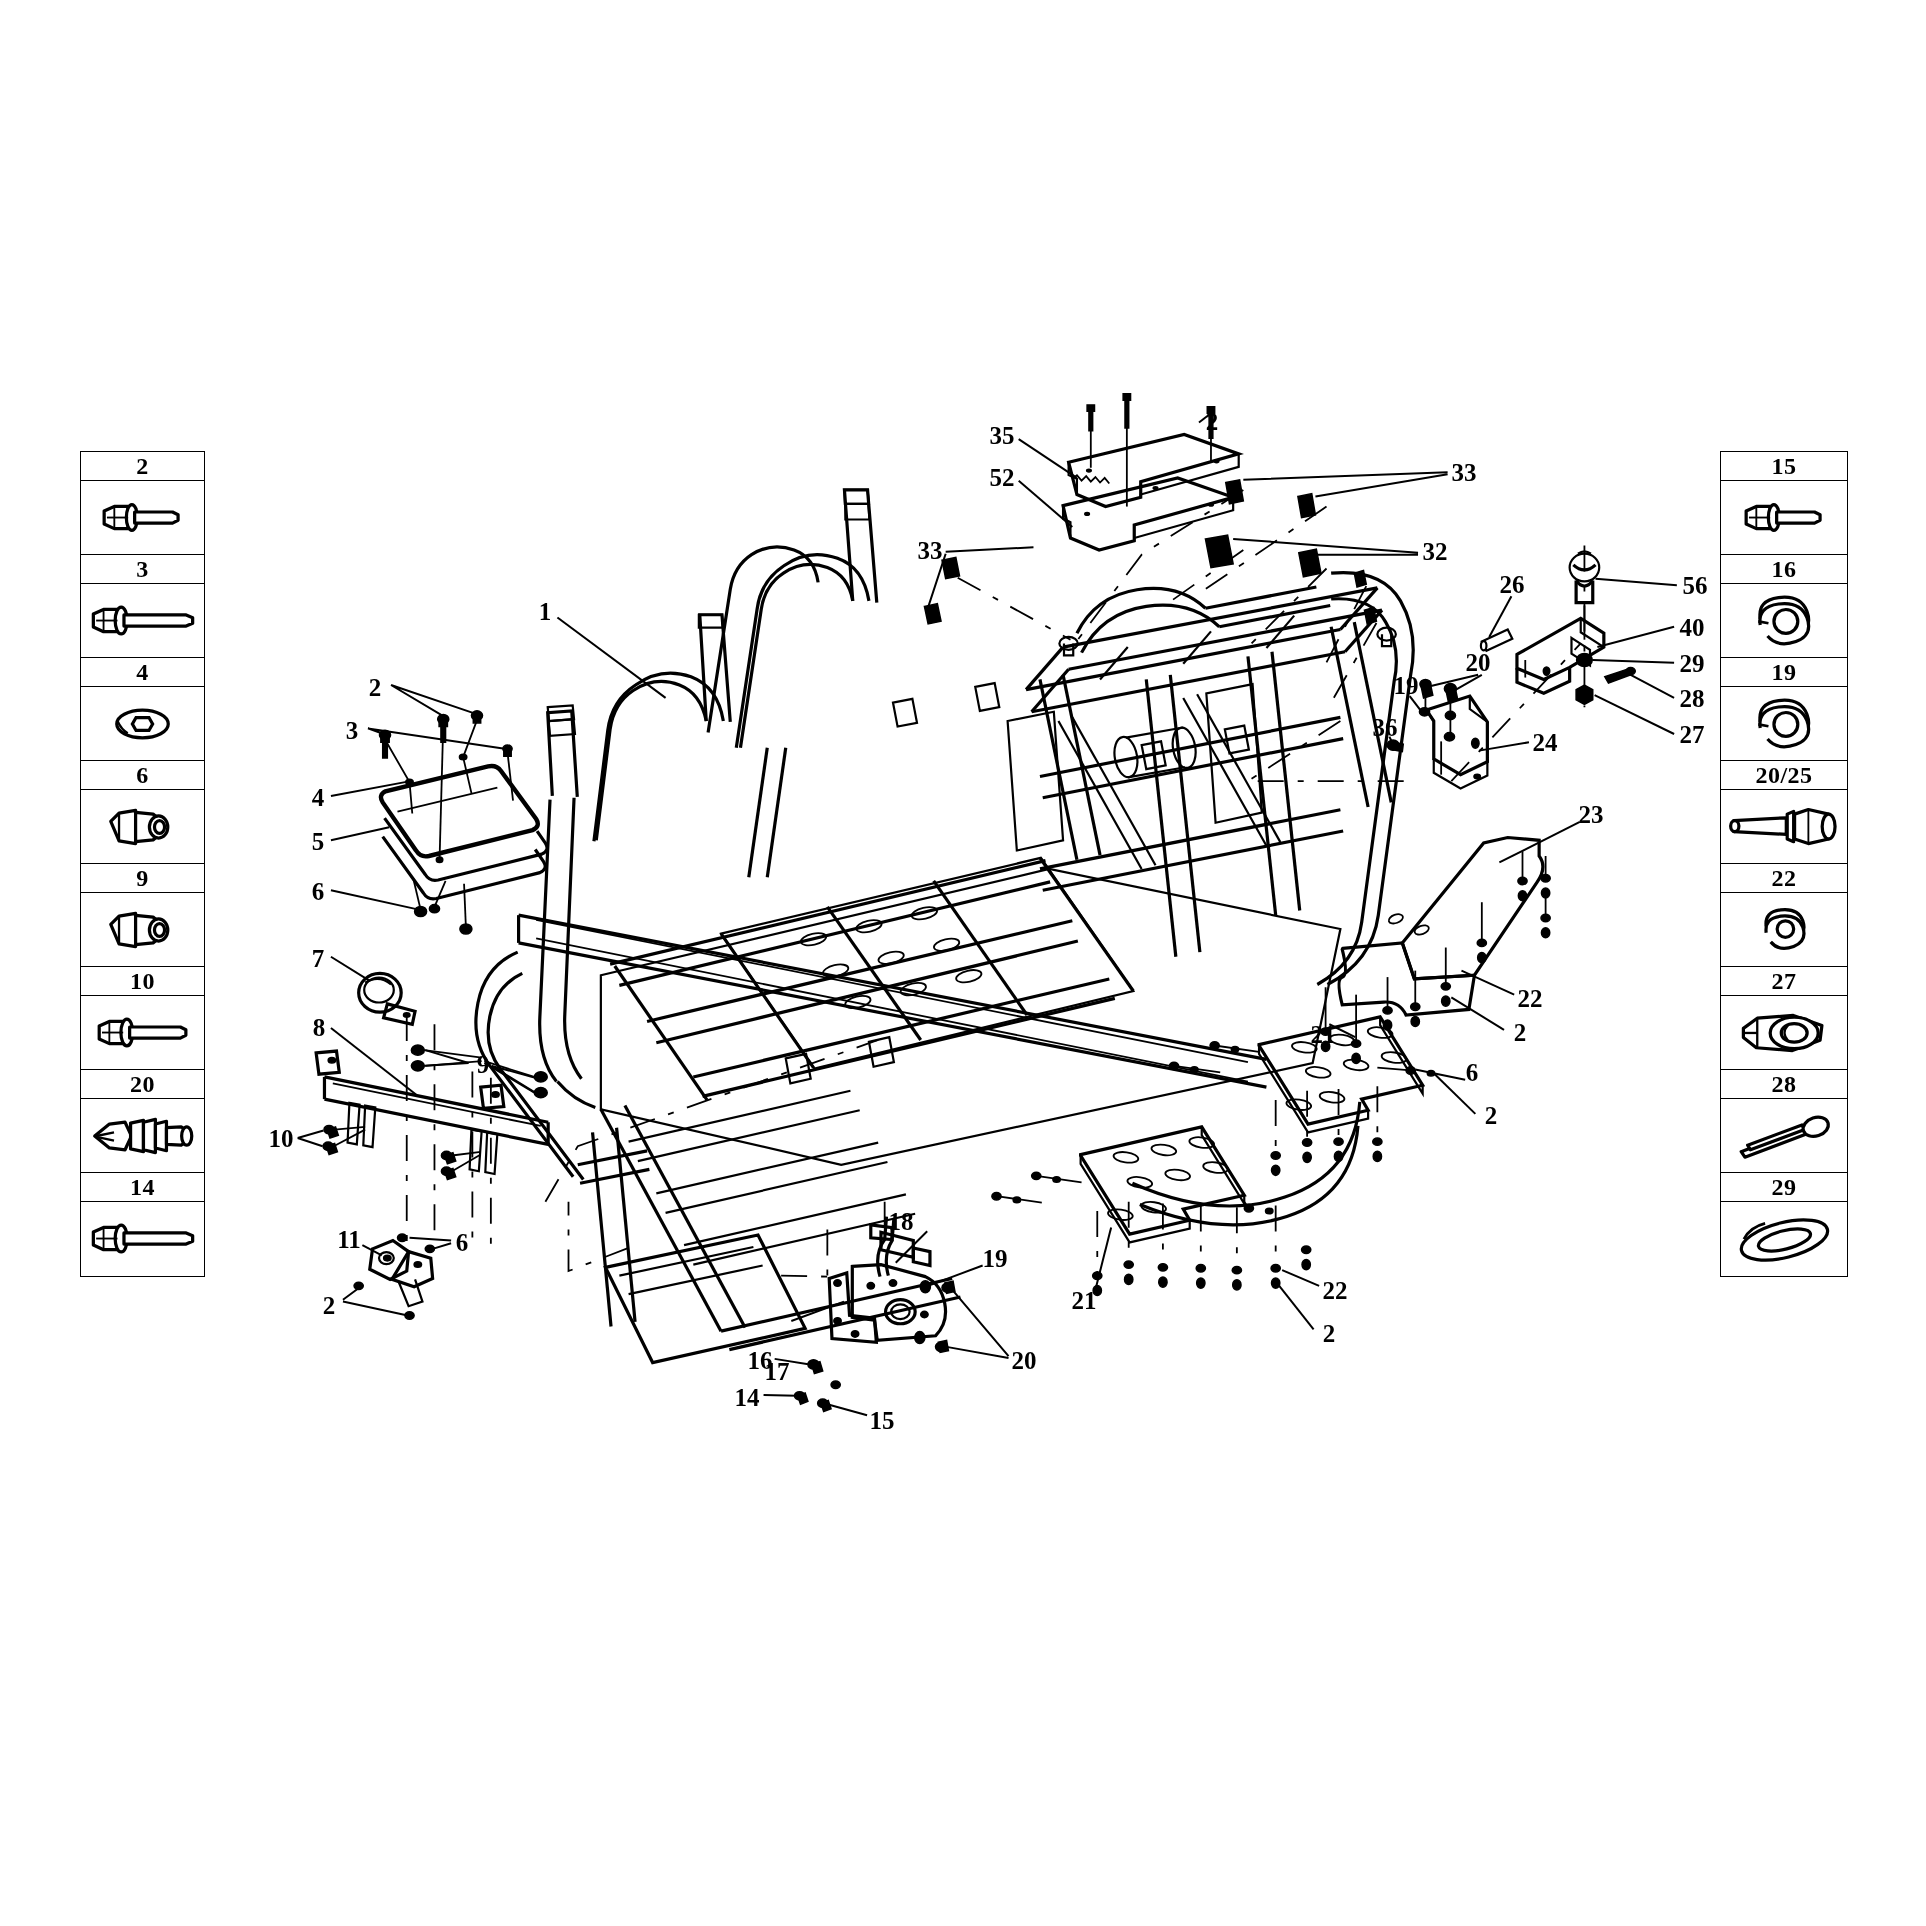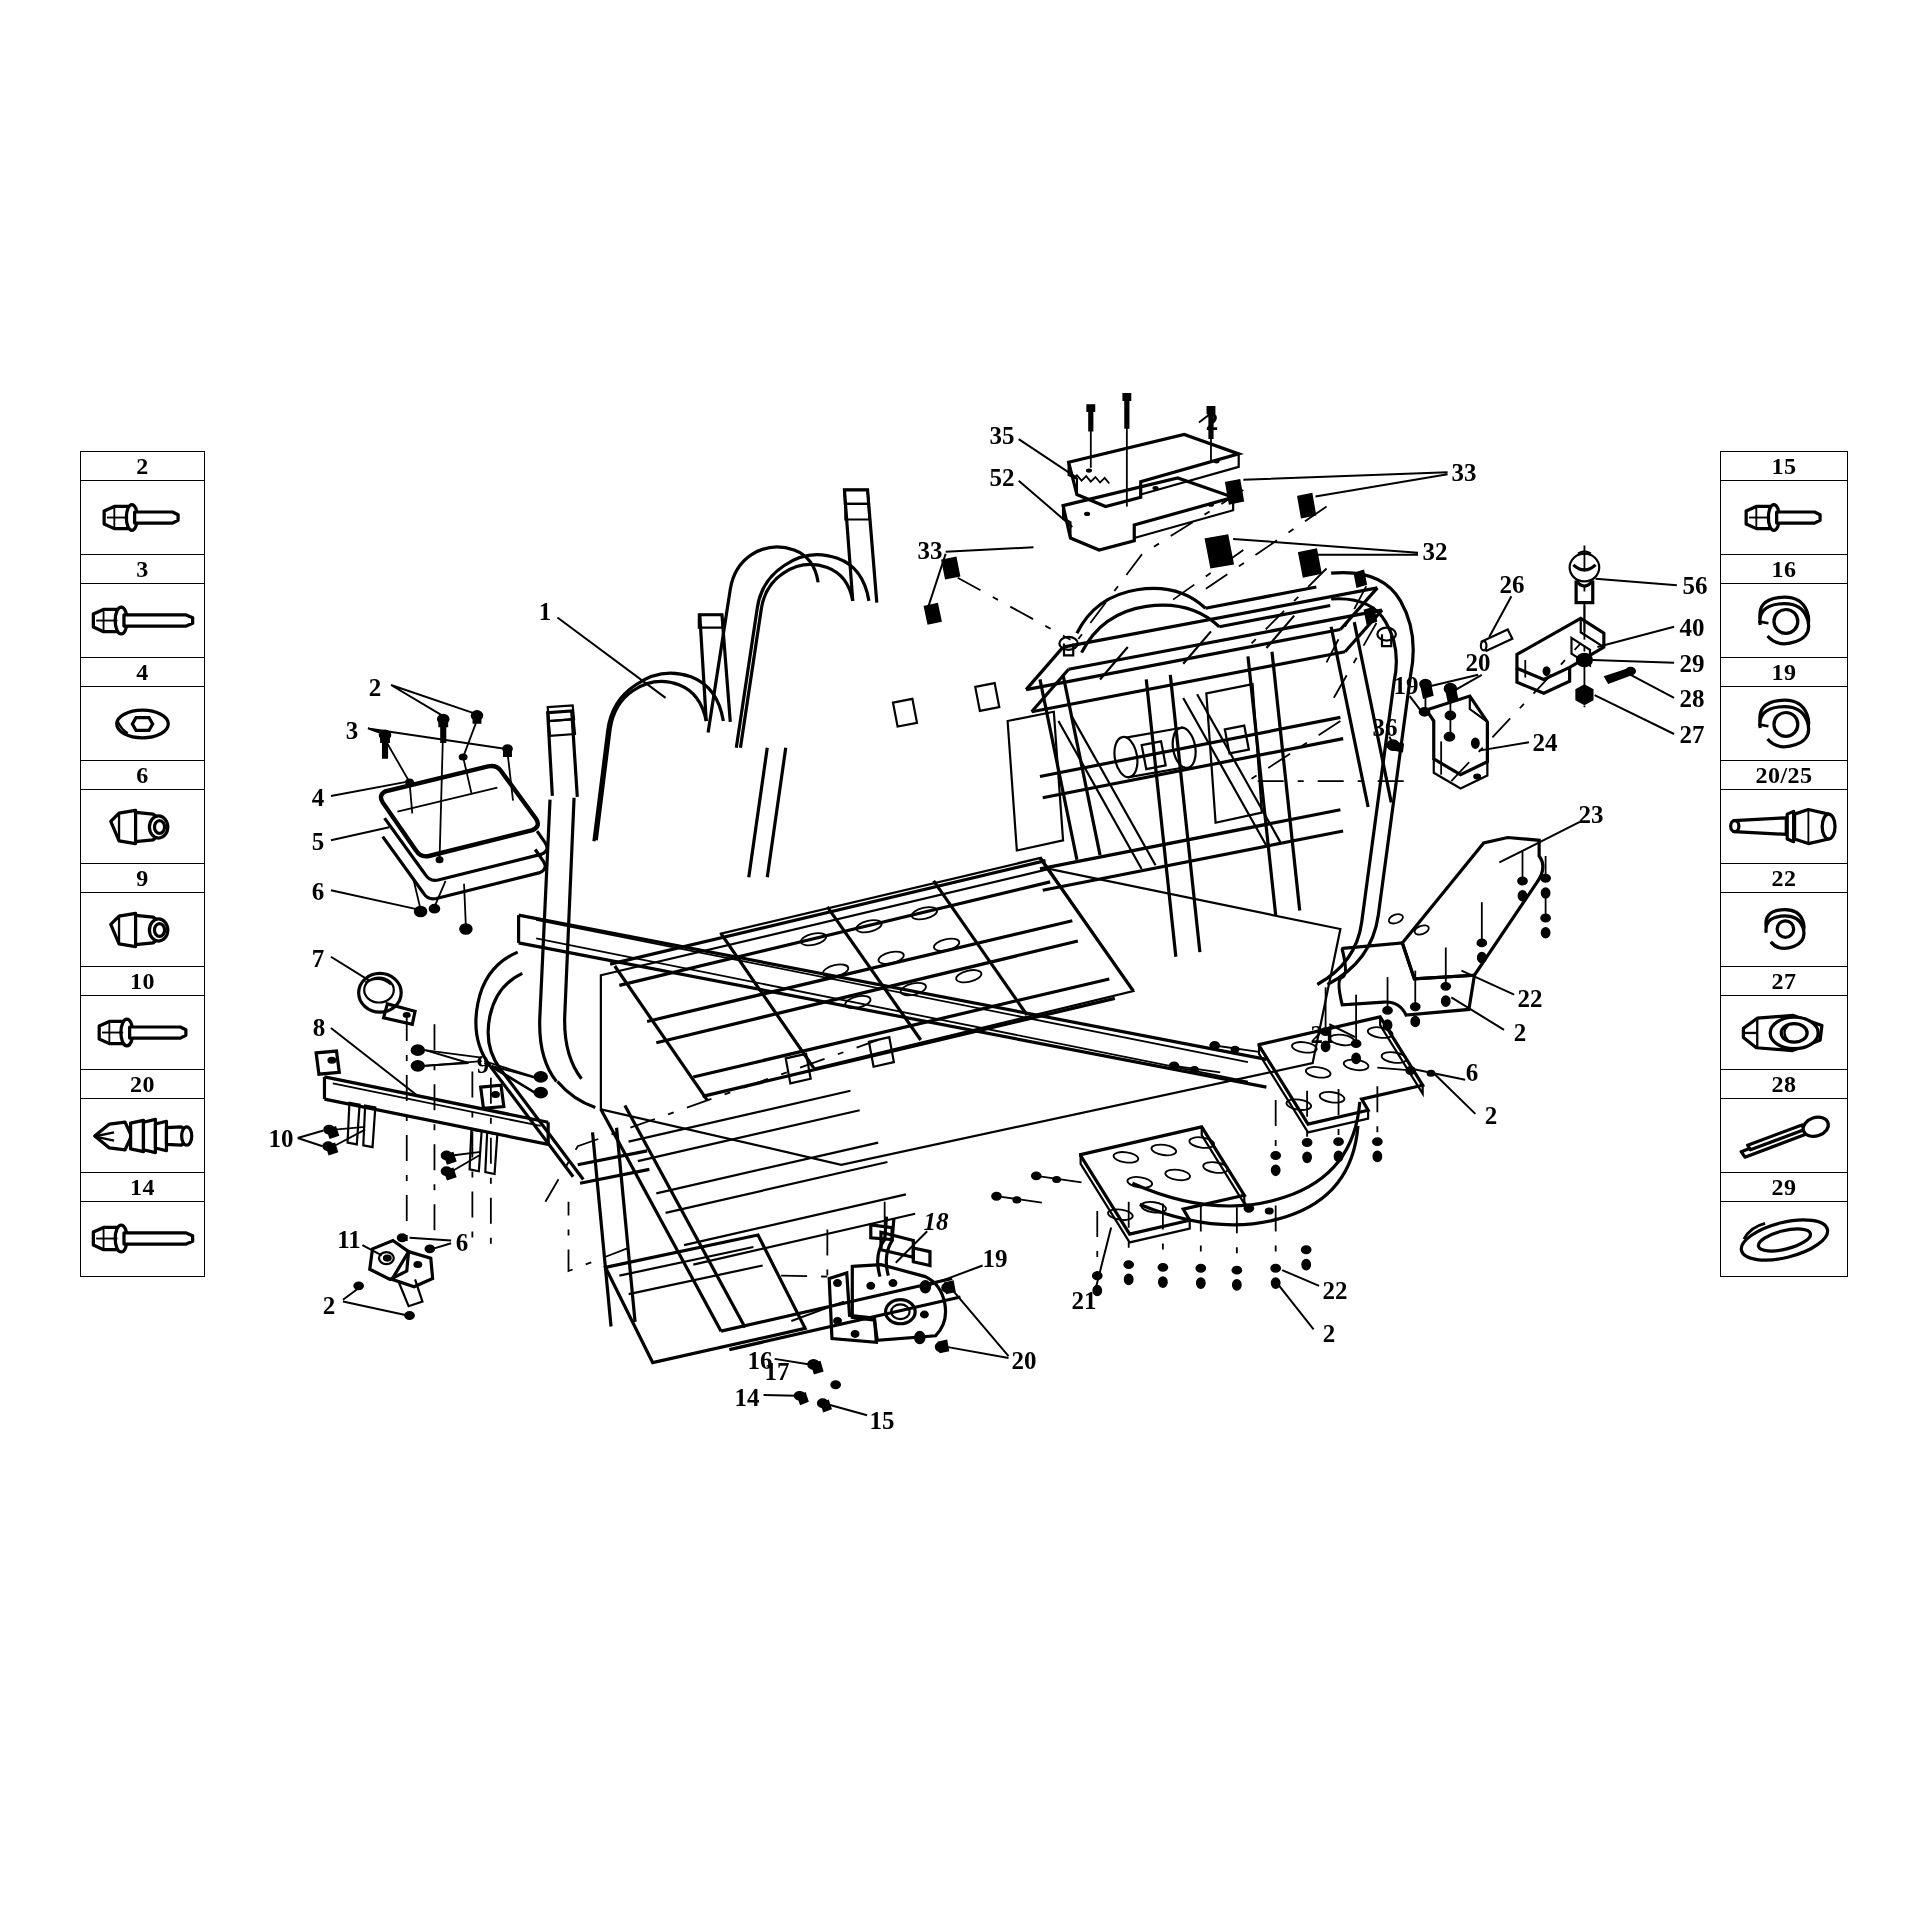--- a/index.html
+++ b/index.html
@@ -1050,21 +1050,21 @@
       <div class="callout" style="left: 319px; top: 1027px;">8</div>
       <div class="callout" style="left: 483px; top: 1064px;">9</div>
       <div class="callout" style="left: 281px; top: 1138px;">10</div>
       <div class="callout" style="left: 349px; top: 1239px; text-align: right;">11</div>
       <div class="callout" style="left: 462px; top: 1242px;">6</div>
       <div class="callout" style="left: 329px; top: 1305px;">2</div>
       <div class="callout" style="left: 777px; top: 1323px; margin-top: 48px;">17</div>
       <div class="callout" style="left: 760px; top: 1360px;">16</div>
       <div class="callout" style="left: 747px; top: 1397px;">14</div>
       <div class="callout" style="left: 882px; top: 1420px;">15</div>
-      <div class="callout" style="left: 936px; top: 1221px; font-style: italic;">18</div>
+      <div class="callout" style="left: 901px; top: 1221px;">18</div>
       <div class="callout" style="left: 995px; top: 1258px;">19</div>
       <div class="callout" style="left: 1024px; top: 1360px;">20</div>
       <div class="callout" style="left: 1002px; top: 435px;">35</div>
       <div class="callout" style="left: 1002px; top: 477px;">52</div>
       <div class="callout" style="left: 1212px; top: 421px;">2</div>
       <div class="callout" style="left: 1464px; top: 472px;">33</div>
       <div class="callout" style="left: 930px; top: 550px;">33</div>
       <div class="callout" style="left: 1435px; top: 551px;">32</div>
       <div class="callout" style="left: 1512px; top: 584px;">26</div>
       <div class="callout" style="left: 1695px; top: 585px;">56</div>

